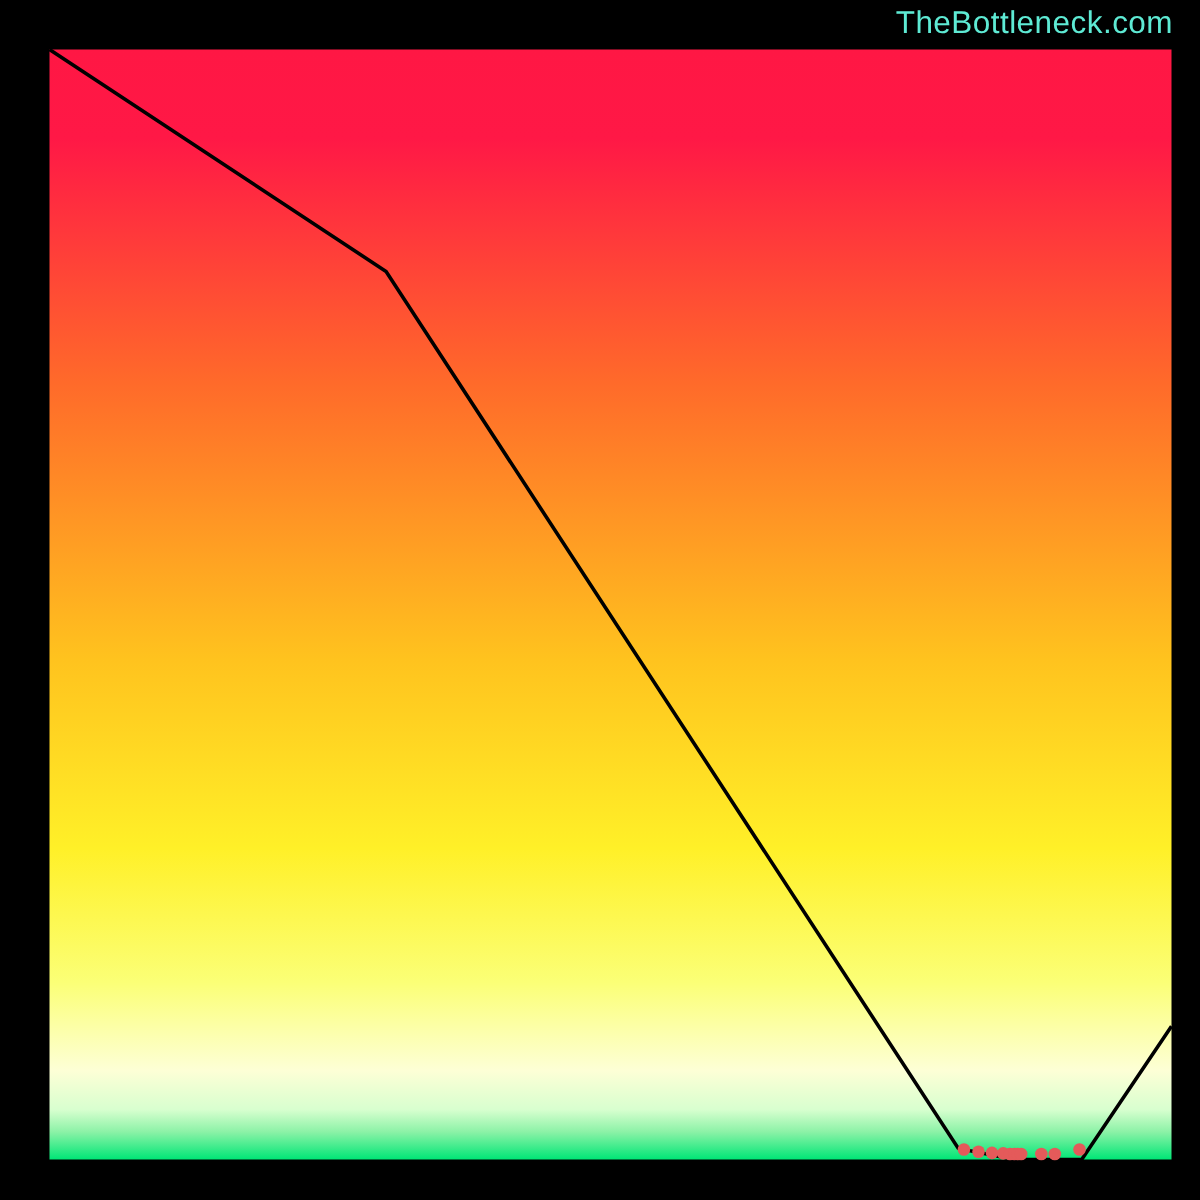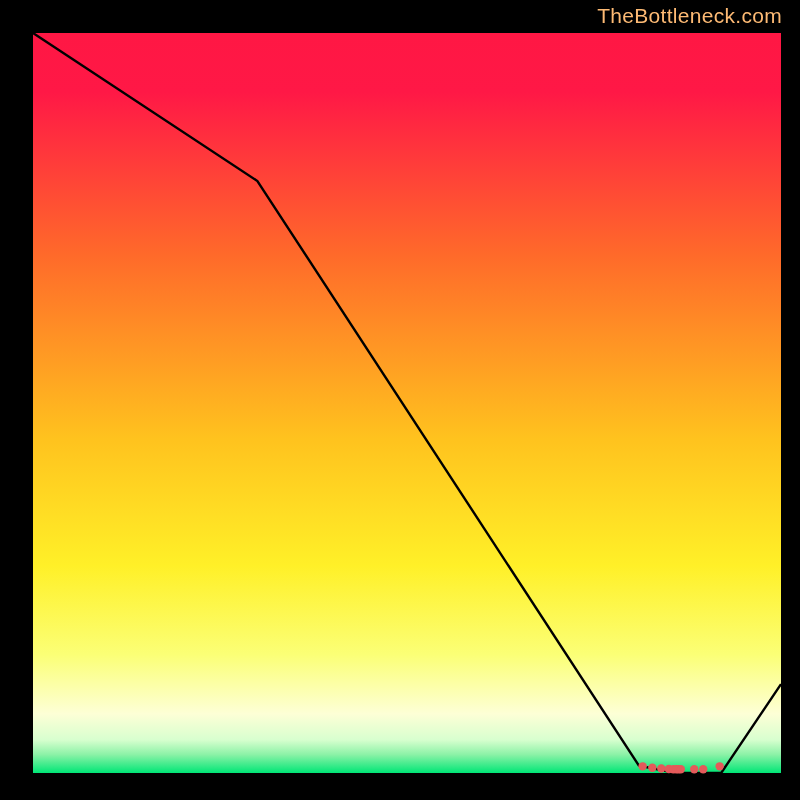--- a/index.html
+++ b/index.html
@@ -13,21 +13,21 @@
   }
   .container {
     position: relative;
     width: 800px;
     height: 800px;
   }
   .watermark {
     position: absolute;
     top: 4px;
     right: 18px;
-    color: #fdba74;
+    color: #5eead4;
     font-size: 21px;
     letter-spacing: 0.3px;
   }
   svg.chart {
     position: absolute;
     left: 0;
     top: 0;
   }
 </style>
 </head>

